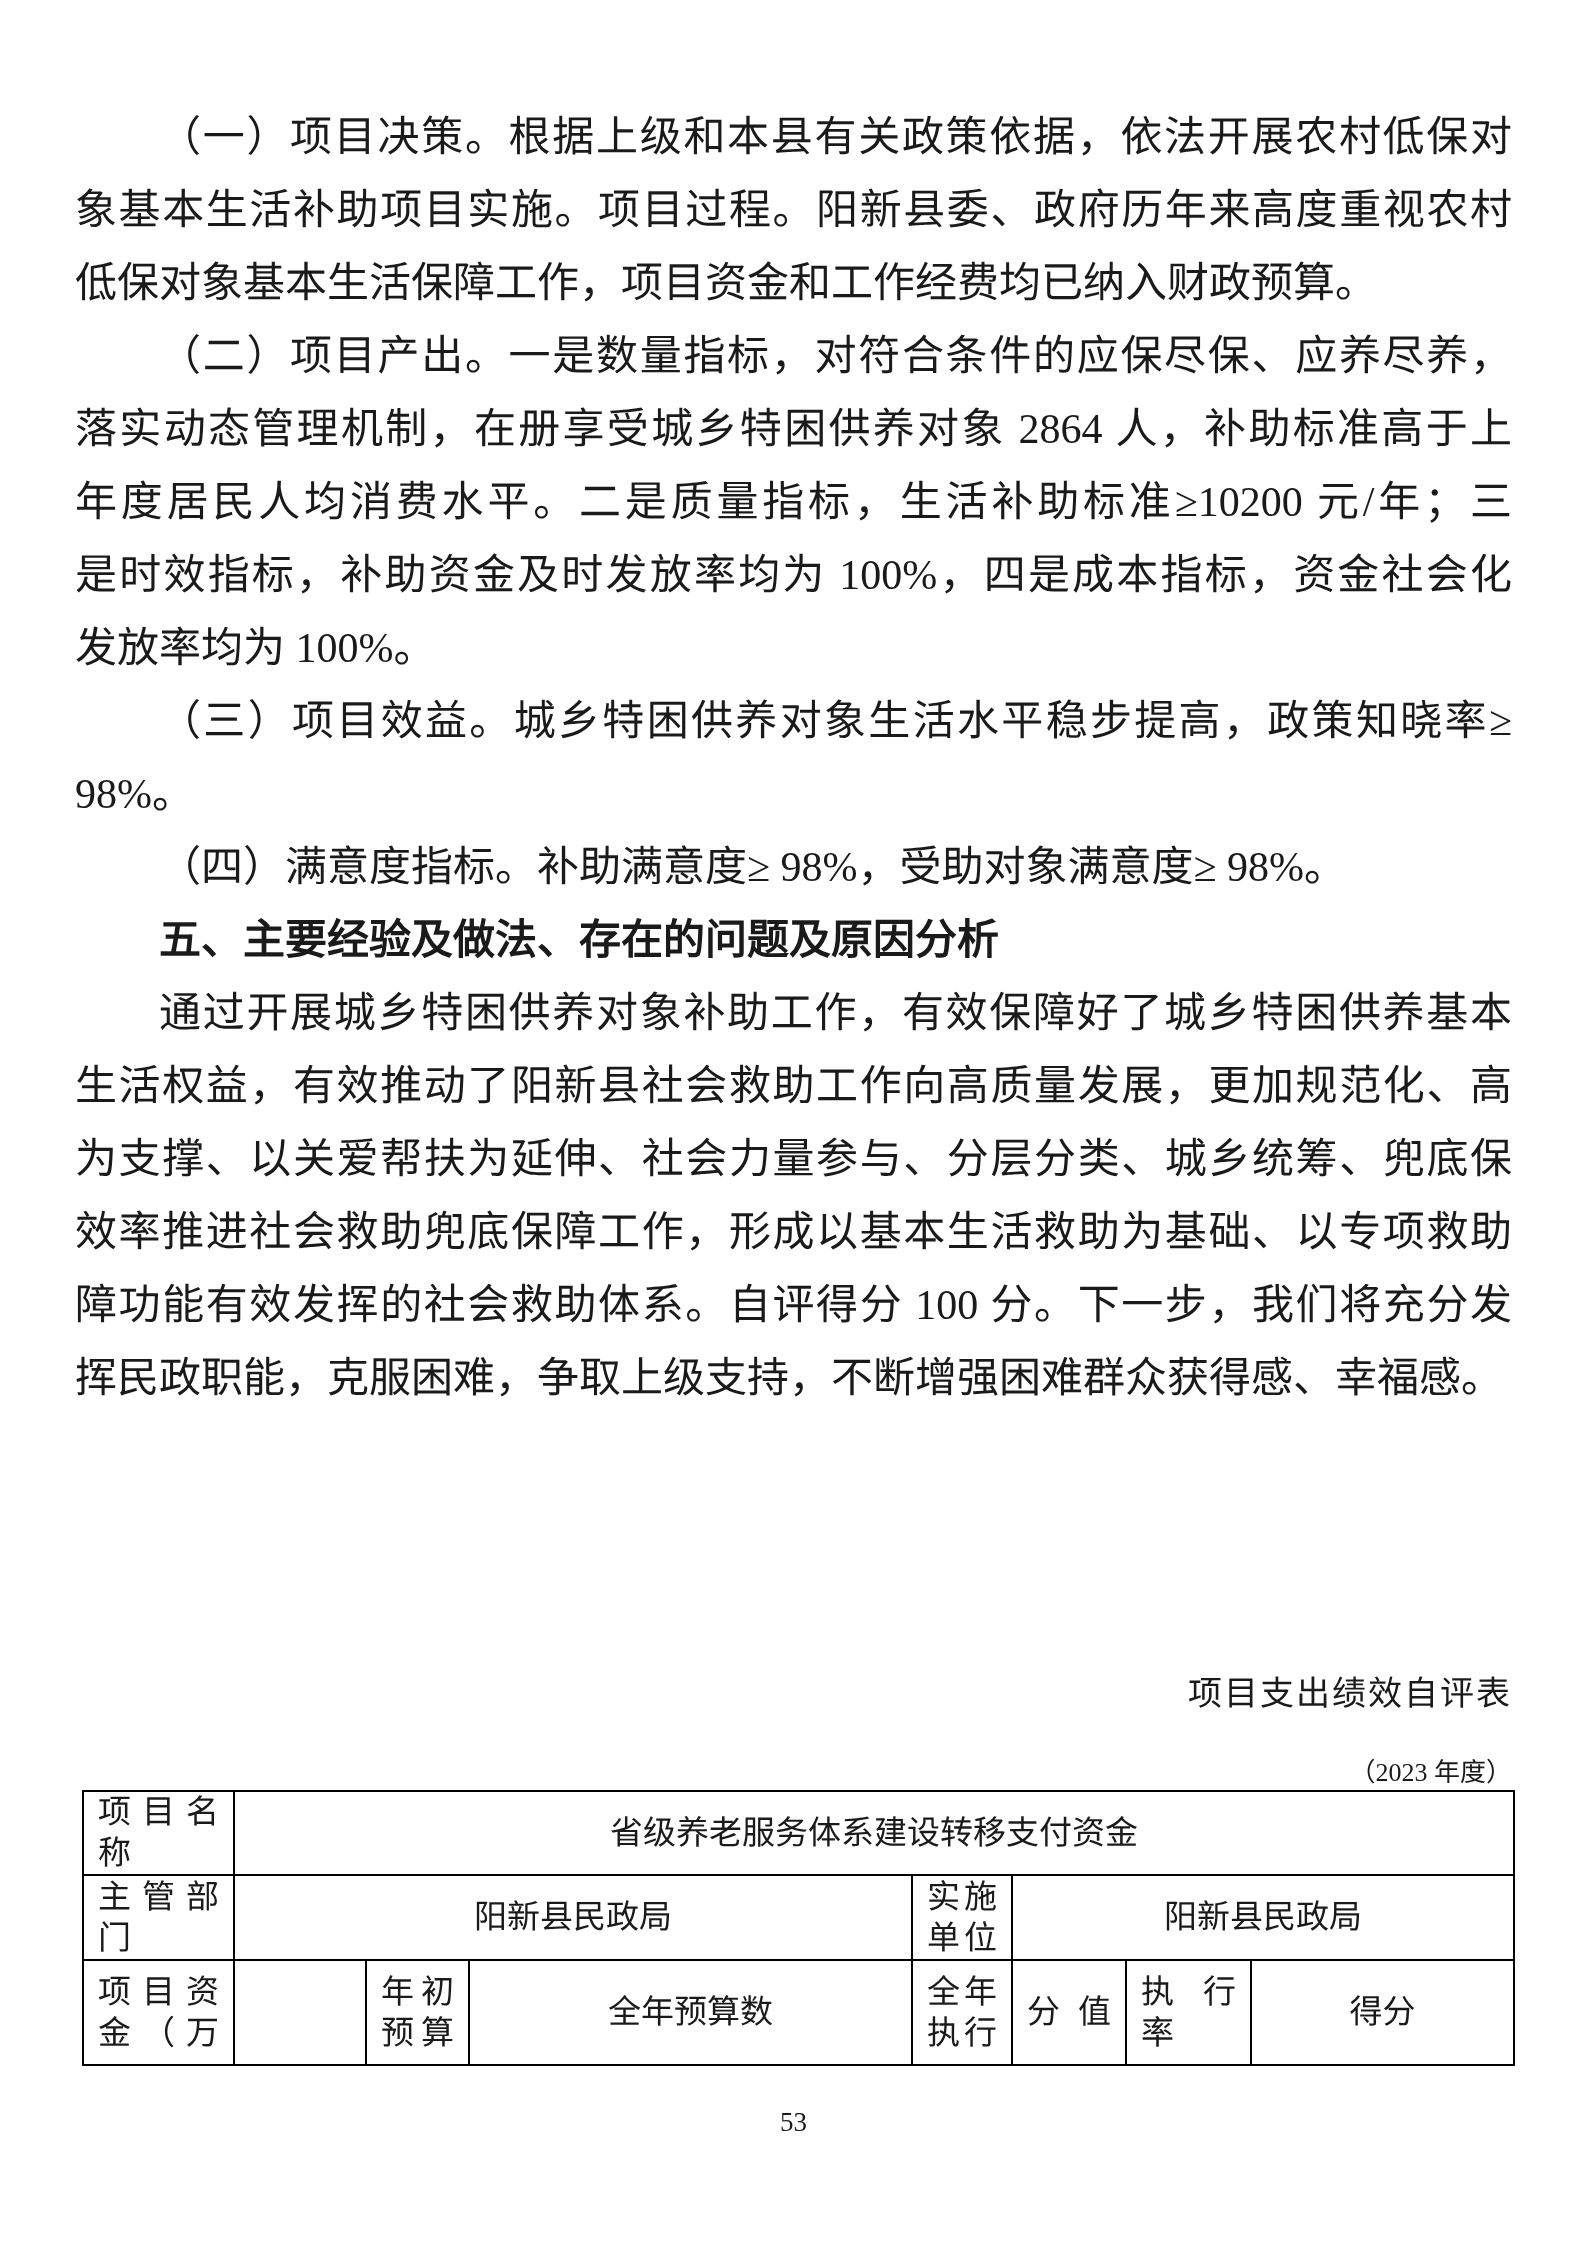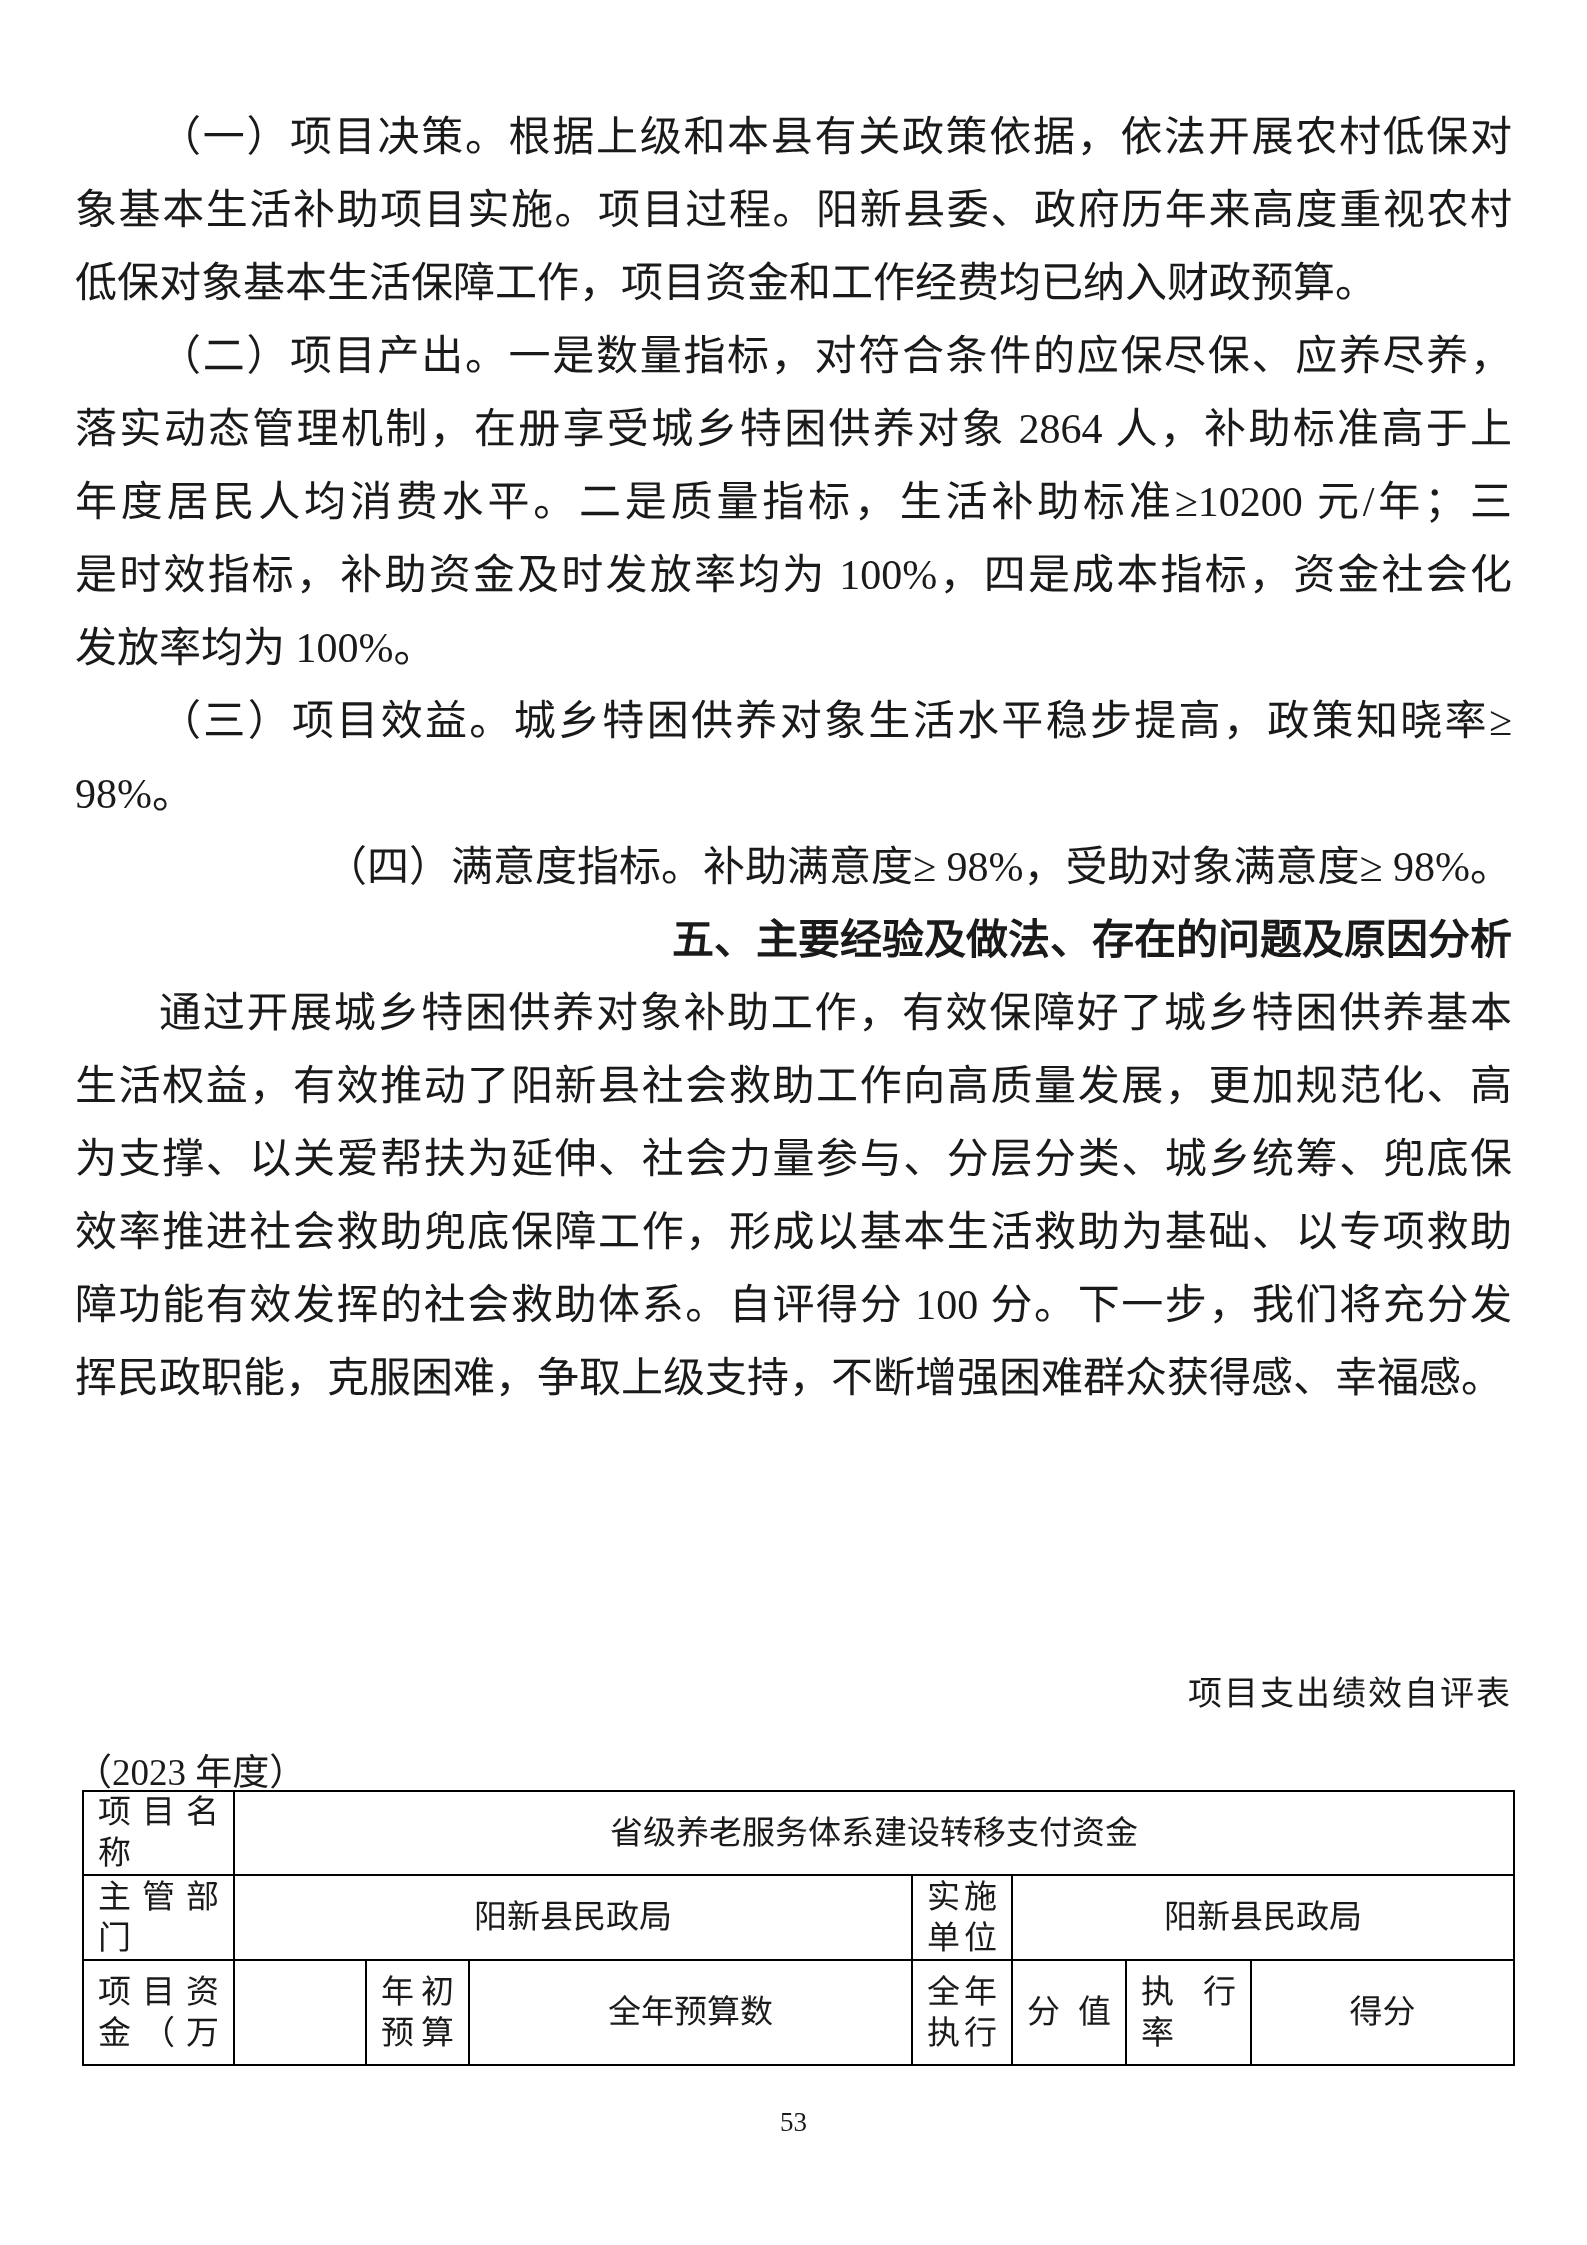--- a/index.html
+++ b/index.html
@@ -23,33 +23,33 @@
     font-size: 42px;
     white-space: nowrap;
     overflow: visible;
   }
   .jl {
     white-space: normal;
     text-align: justify;
     text-align-last: justify;
   }
   .last { text-align: left; white-space: normal; }
-  .ind { text-indent: 2em; text-align: right; }
+  .ind { text-indent: 2em; }
   .heading { font-weight: bold; }
   .table-title {
     margin-top: 262px;
     text-align: right;
     font-size: 34px;
     line-height: 34px;
     letter-spacing: 2px;
   }
   .table-subtitle {
     margin-top: 46px;
-    text-align: left;
-    font-size: 37px;
+    text-align: right;
+    font-size: 26px;
     line-height: 32px;
   }
   table.self-eval {
     margin-top: 1px;
     margin-left: 7px;
     width: 1431px;
     table-layout: fixed;
     border-collapse: collapse;
   }
   table.self-eval td {

